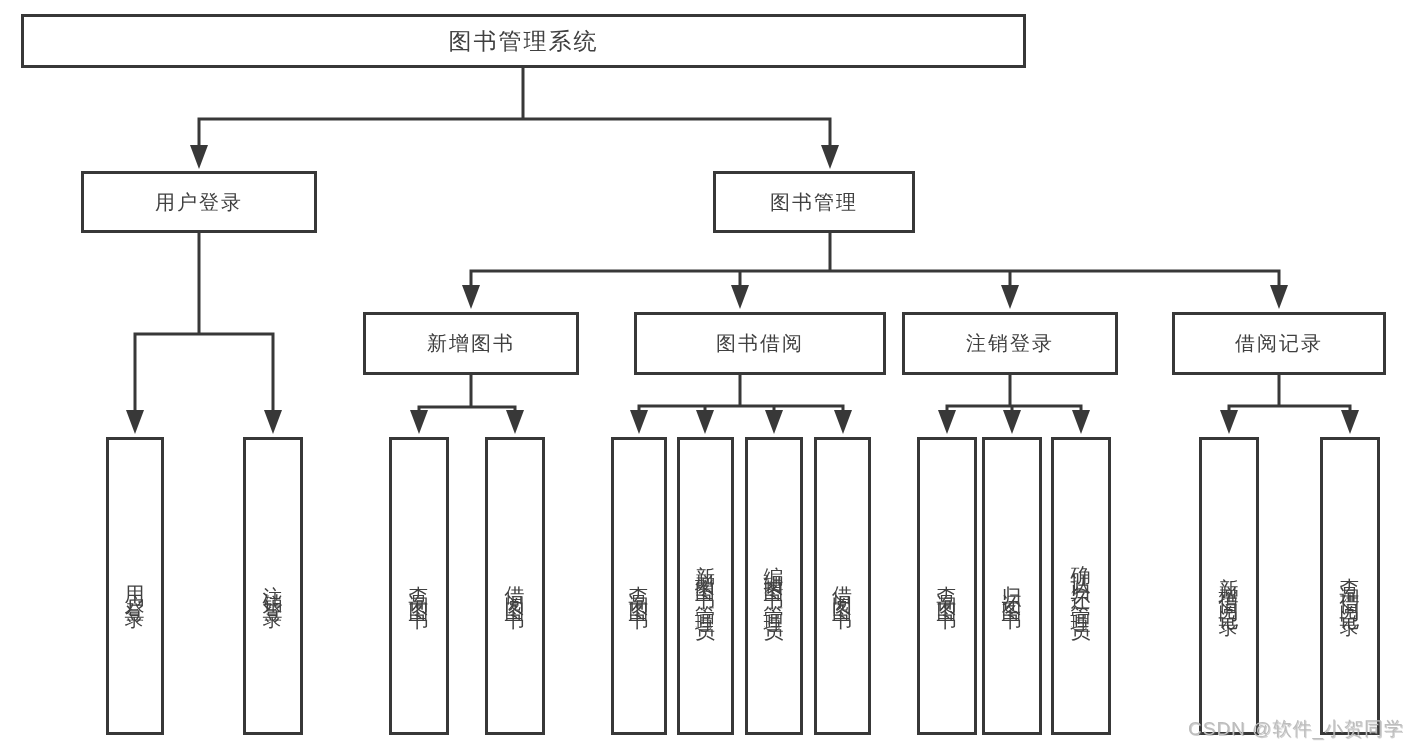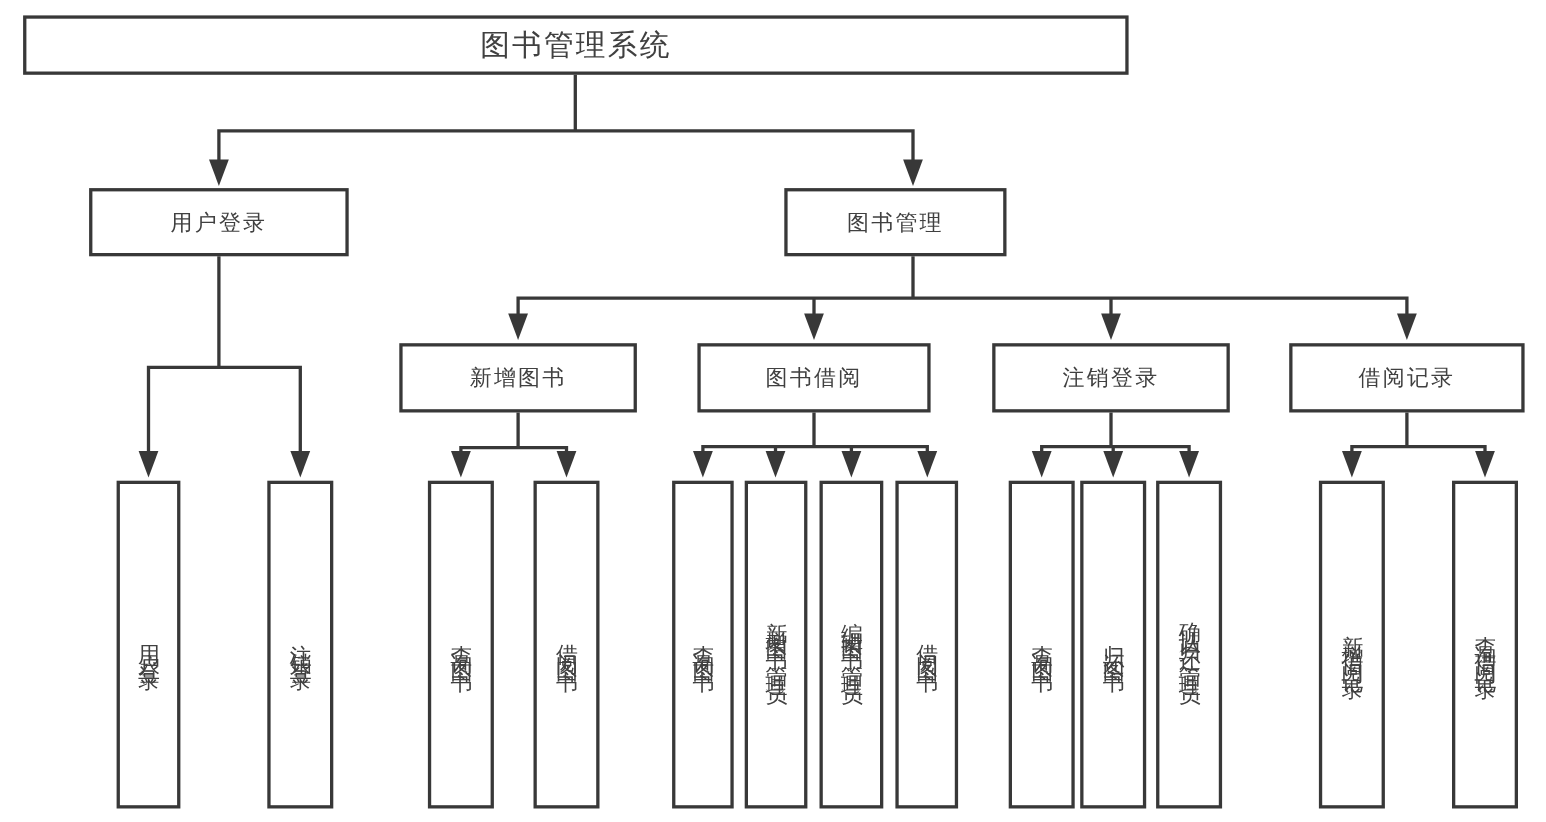--- a/index.html
+++ b/index.html
@@ -38,21 +38,21 @@
     display: flex;
     align-items: center;
     justify-content: center;
     color: var(--text);
   }
   .hbox span {
     font-size: 20px;
     letter-spacing: 2px;
     white-space: nowrap;
   }
-  .root-box span { font-size: 27px; letter-spacing: 2px; }
+  .root-box span { font-size: 23px; letter-spacing: 2px; }
   .leaf span {
     writing-mode: vertical-rl;
     text-orientation: mixed;
     font-size: 20px;
     line-height: 1;
     letter-spacing: 8px;
     white-space: nowrap;
   }
   .watermark {
     position: absolute;
@@ -126,21 +126,21 @@
   <div class="box hbox" style="left:81px; top:171px; width:236px; height:62px;">
     <span>用户登录</span>
   </div>
   <div class="box hbox" style="left:713px; top:171px; width:202px; height:62px;">
     <span>图书管理</span>
   </div>
 
   <div class="box hbox" style="left:363px; top:312px; width:216px; height:63px;">
     <span>新增图书</span>
   </div>
-  <div class="box hbox" style="left:634px; top:312px; width:212px; height:63px;">
+  <div class="box hbox" style="left:634px; top:312px; width:252px; height:63px;">
     <span>图书借阅</span>
   </div>
   <div class="box hbox" style="left:902px; top:312px; width:216px; height:63px;">
     <span>注销登录</span>
   </div>
   <div class="box hbox" style="left:1172px; top:312px; width:214px; height:63px;">
     <span>借阅记录</span>
   </div>
 
   <div class="box leaf" style="left:106px; top:437px; width:58px; height:298px;">
@@ -180,14 +180,15 @@
     <span>确认归还（管理员）</span>
   </div>
 
   <div class="box leaf" style="left:1199px; top:437px; width:60px; height:298px;">
     <span>新增借阅记录</span>
   </div>
   <div class="box leaf" style="left:1320px; top:437px; width:60px; height:298px;">
     <span>查询借阅记录</span>
   </div>
 
+  <div class="watermark">CSDN @软件_小贺同学</div>
 
 </div>
 
 </body></html>

